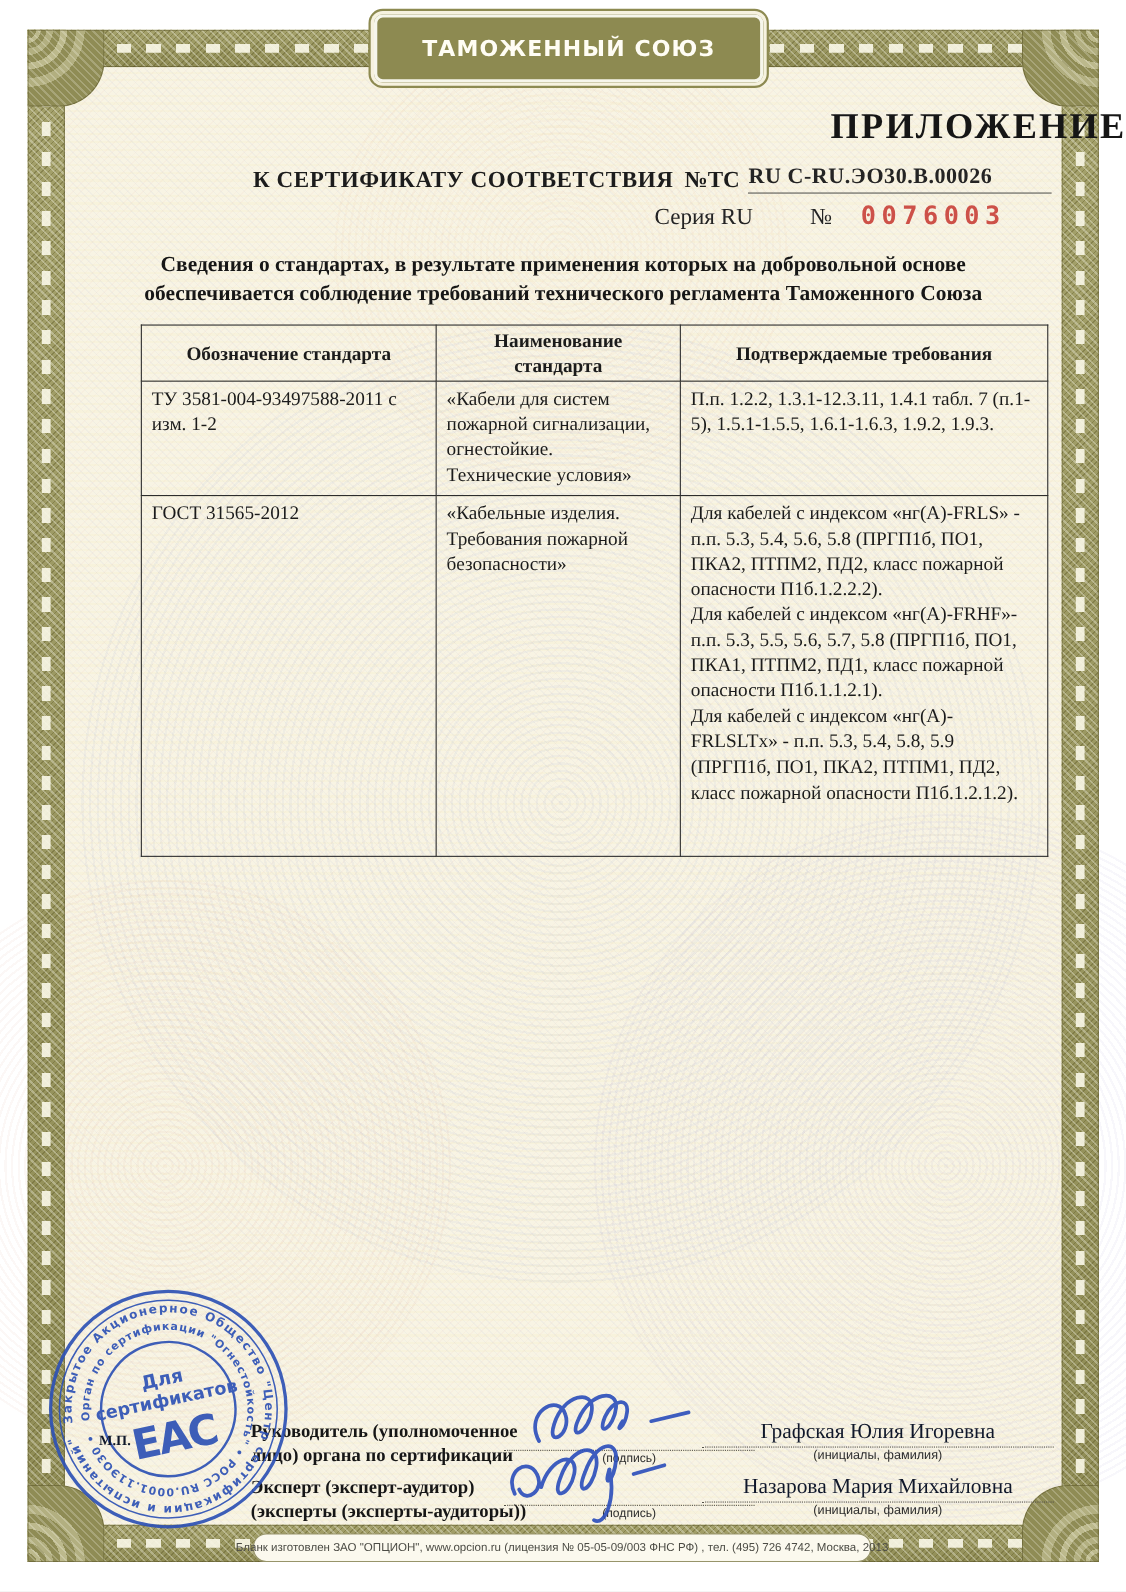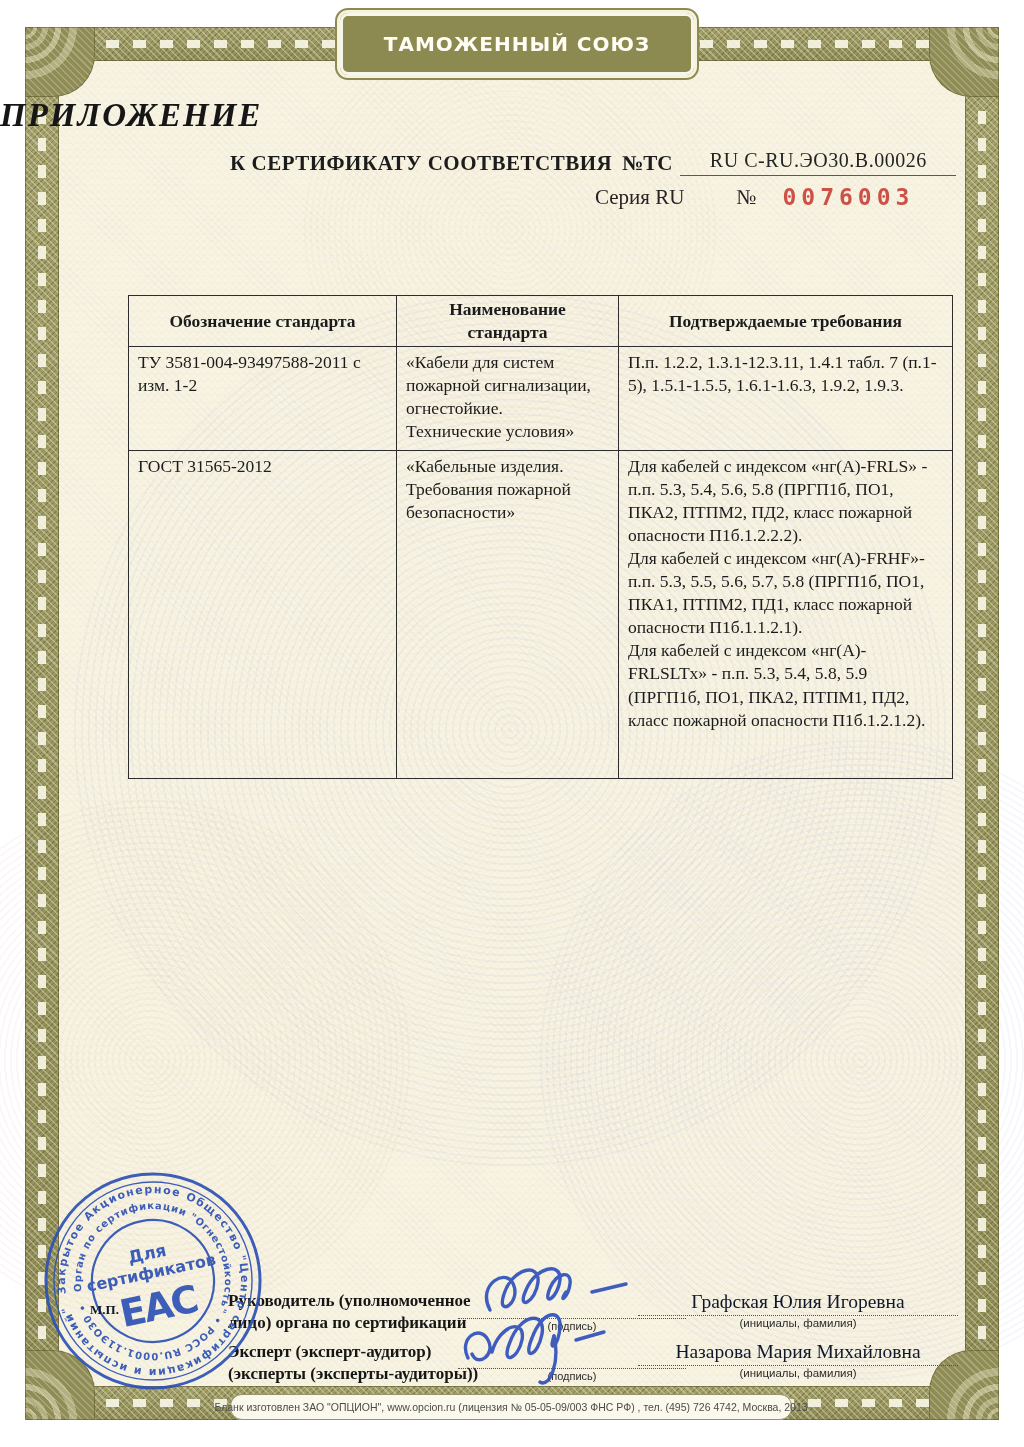--- a/index.html
+++ b/index.html
@@ -56,28 +56,28 @@
     position:absolute;left:340px;top:13px;width:354px;height:62px;z-index:5;
     background:#8d8a51;border-radius:8px;
     box-shadow:inset 0 0 0 3px rgba(255,255,248,.92), 0 0 0 3px #f6f2df, 0 0 0 5px #8d8a51;
     display:flex;align-items:center;justify-content:center;
   }
   .banner span{
     font-family:"DejaVu Sans",sans-serif;font-weight:bold;font-size:20px;color:#fffdf4;
     letter-spacing:1px;white-space:nowrap;
   }
   
-  .title{position:absolute;left:0;top:97px;width:1024px;text-align:left;z-index:4;
-    font-size:33px;font-weight:bold;letter-spacing:2px;color:#161616;font-style:italic;}
+  .title{position:absolute;left:0;top:97px;width:1024px;text-align:right;z-index:4;
+    font-size:33px;font-weight:bold;letter-spacing:2px;color:#161616;}
   .certline{position:absolute;left:230px;top:149px;width:726px;z-index:4;
     display:flex;align-items:flex-end;}
   .certline .lbl{font-size:21px;font-weight:bold;color:#1c1c1c;letter-spacing:.5px;white-space:nowrap;}
   .certline .pfx{font-size:21px;font-weight:bold;color:#1c1c1c;margin-left:10px;white-space:nowrap;}
-  .certline .num{flex:1;margin-left:8px;border-bottom:1.5px solid #5a5a55;text-align:center;
-    font-size:20px;font-weight:normal;color:#242424;padding-bottom:3px;letter-spacing:.5px;white-space:nowrap;}
+  .certline .num{flex:1;margin-left:8px;border-bottom:1.5px solid #5a5a55;text-align:left;
+    font-size:20px;font-weight:bold;color:#242424;padding-bottom:3px;letter-spacing:.5px;white-space:nowrap;}
   .seriesline{position:absolute;left:595px;top:184px;width:370px;z-index:4;display:flex;align-items:flex-end;}
   .seriesline .s-lbl{font-size:21px;color:#242424;}
   .seriesline .s-sign{font-size:21px;color:#242424;margin-left:52px;}
   .seriesline .s-num{margin-left:26px;font-family:"DejaVu Sans Mono",monospace;font-weight:bold;
     font-size:23px;letter-spacing:5px;color:#cd5148;}
   .intro{position:absolute;left:92px;top:228px;width:840px;z-index:4;text-align:center;
     font-size:19.5px;font-weight:bold;color:#161616;line-height:1.38;white-space:pre-line;}
   
   table.std{position:absolute;left:128px;top:295px;width:824px;z-index:4;
     border-collapse:collapse;table-layout:fixed;border-radius:25px;}
@@ -149,20 +149,22 @@
     <span class="pfx">№ТС</span>
     <span class="num">RU C-RU.ЭО30.В.00026</span>
   </div>
 
   <div class="seriesline">
     <span class="s-lbl">Серия RU</span>
     <span class="s-sign">№</span>
     <span class="s-num">0076003</span>
   </div>
 
+  <div class="intro">Сведения о стандартах, в результате применения которых на добровольной основе
+обеспечивается соблюдение требований технического регламента Таможенного Союза</div>
 
   <table class="std">
     <colgroup>
         <col class="c1">
         <col class="c2">
         <col class="c3">
       </colgroup>
     <tbody>
         <tr>
       <th>Обозначение стандарта</th>

